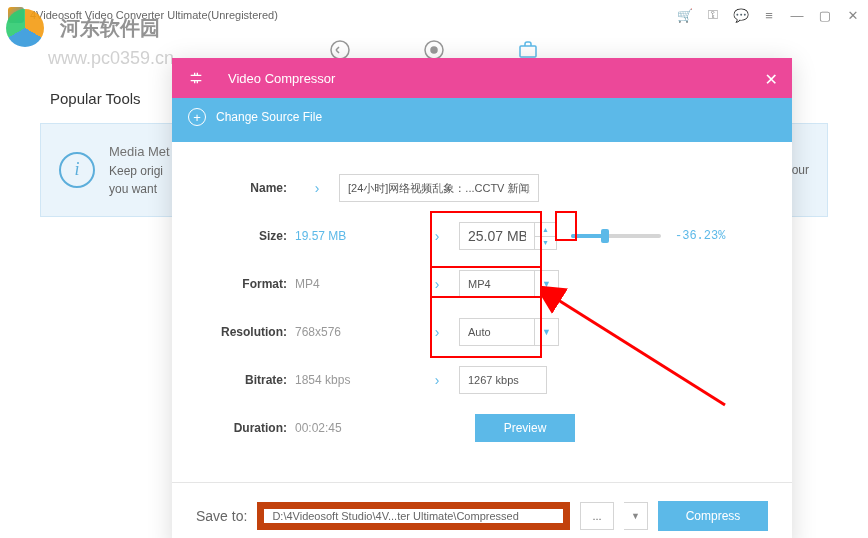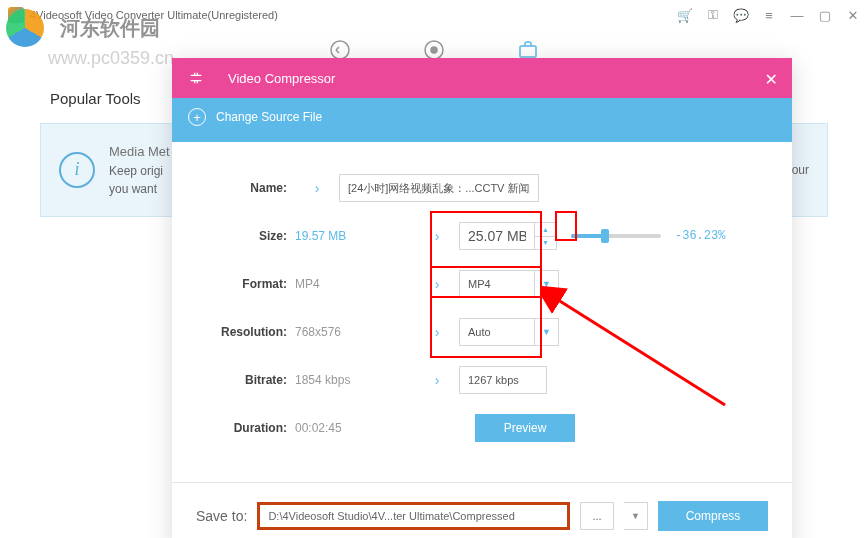--- a/index.html
+++ b/index.html
@@ -55,21 +55,21 @@
     .spinner-btn:first-child { border-bottom: 1px solid #d5d5d5; }
     .slider { width: 90px; height: 4px; background: #d5d5d5; margin: 0 14px; position: relative; border-radius: 2px; }
     .slider-fill { width: 36%; height: 100%; background: #5cb9e8; border-radius: 2px; }
     .slider-handle { position: absolute; top: -5px; left: 33%; width: 8px; height: 14px; background: #5cb9e8; border-radius: 2px; }
     .percent { font-size: 12px; color: #5cb9e8; font-family: Liberation Mono, monospace; }
     
     .preview-btn { width: 100px; height: 28px; background: #5cb9e8; color: #fff; border: none; font-size: 12px; cursor: pointer; margin-left: 16px; }
     
     .modal-footer { border-top: 1px solid #e5e5e5; padding: 18px 24px; display: flex; align-items: center; gap: 10px; }
     .save-label { font-size: 14px; color: #666; }
-    .save-path { flex: 1; height: 28px; border: 3px solid #c2410c; padding: 4px 8px; font-size: 11px; color: #666; display: flex; align-items: center; }
+    .save-path { flex: 1; height: 28px; border: 7px solid #c2410c; padding: 4px 8px; font-size: 11px; color: #666; display: flex; align-items: center; }
     .browse-btn { width: 34px; height: 28px; border: 1px solid #d5d5d5; background: #fff; font-size: 11px; color: #666; cursor: pointer; }
     .dropdown-btn { width: 24px; height: 28px; border: 1px solid #d5d5d5; border-left: none; background: #fff; color: #888; font-size: 9px; cursor: pointer; }
     .compress-btn { width: 110px; height: 30px; background: #5cb9e8; color: #fff; border: none; font-size: 12px; cursor: pointer; margin-left: auto; }
     
     .annot { position: absolute; pointer-events: none; z-index: 20; }
     .red-box { border: 2.5px solid #ff0000; }
   </style>
 </head>
 <body>
 

